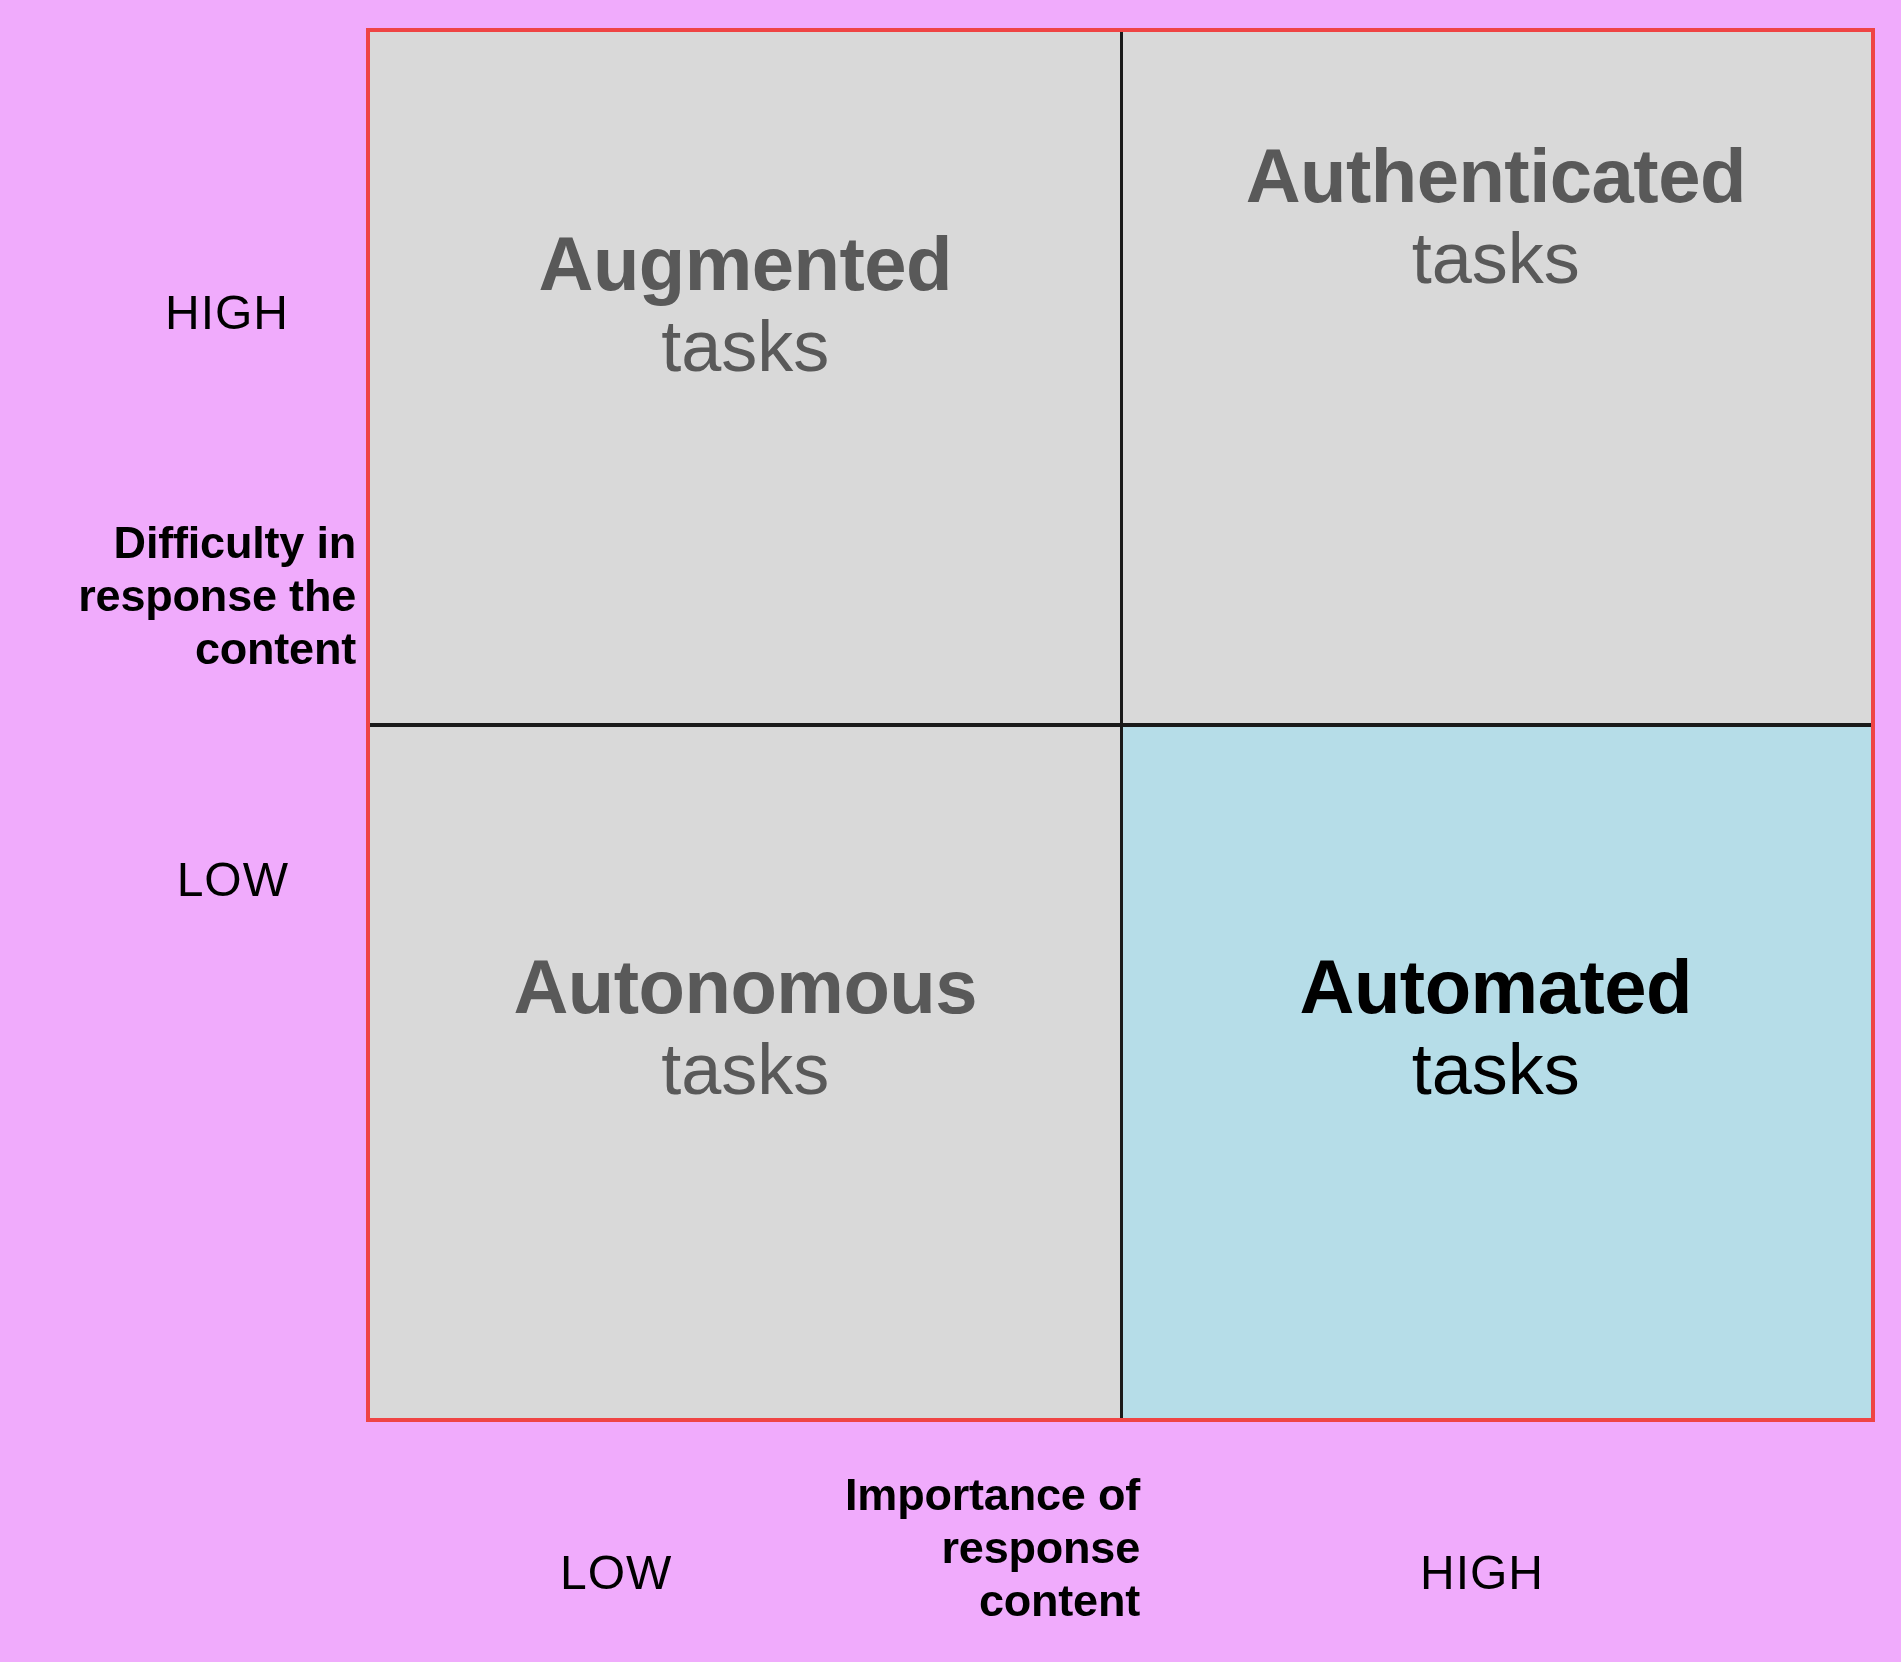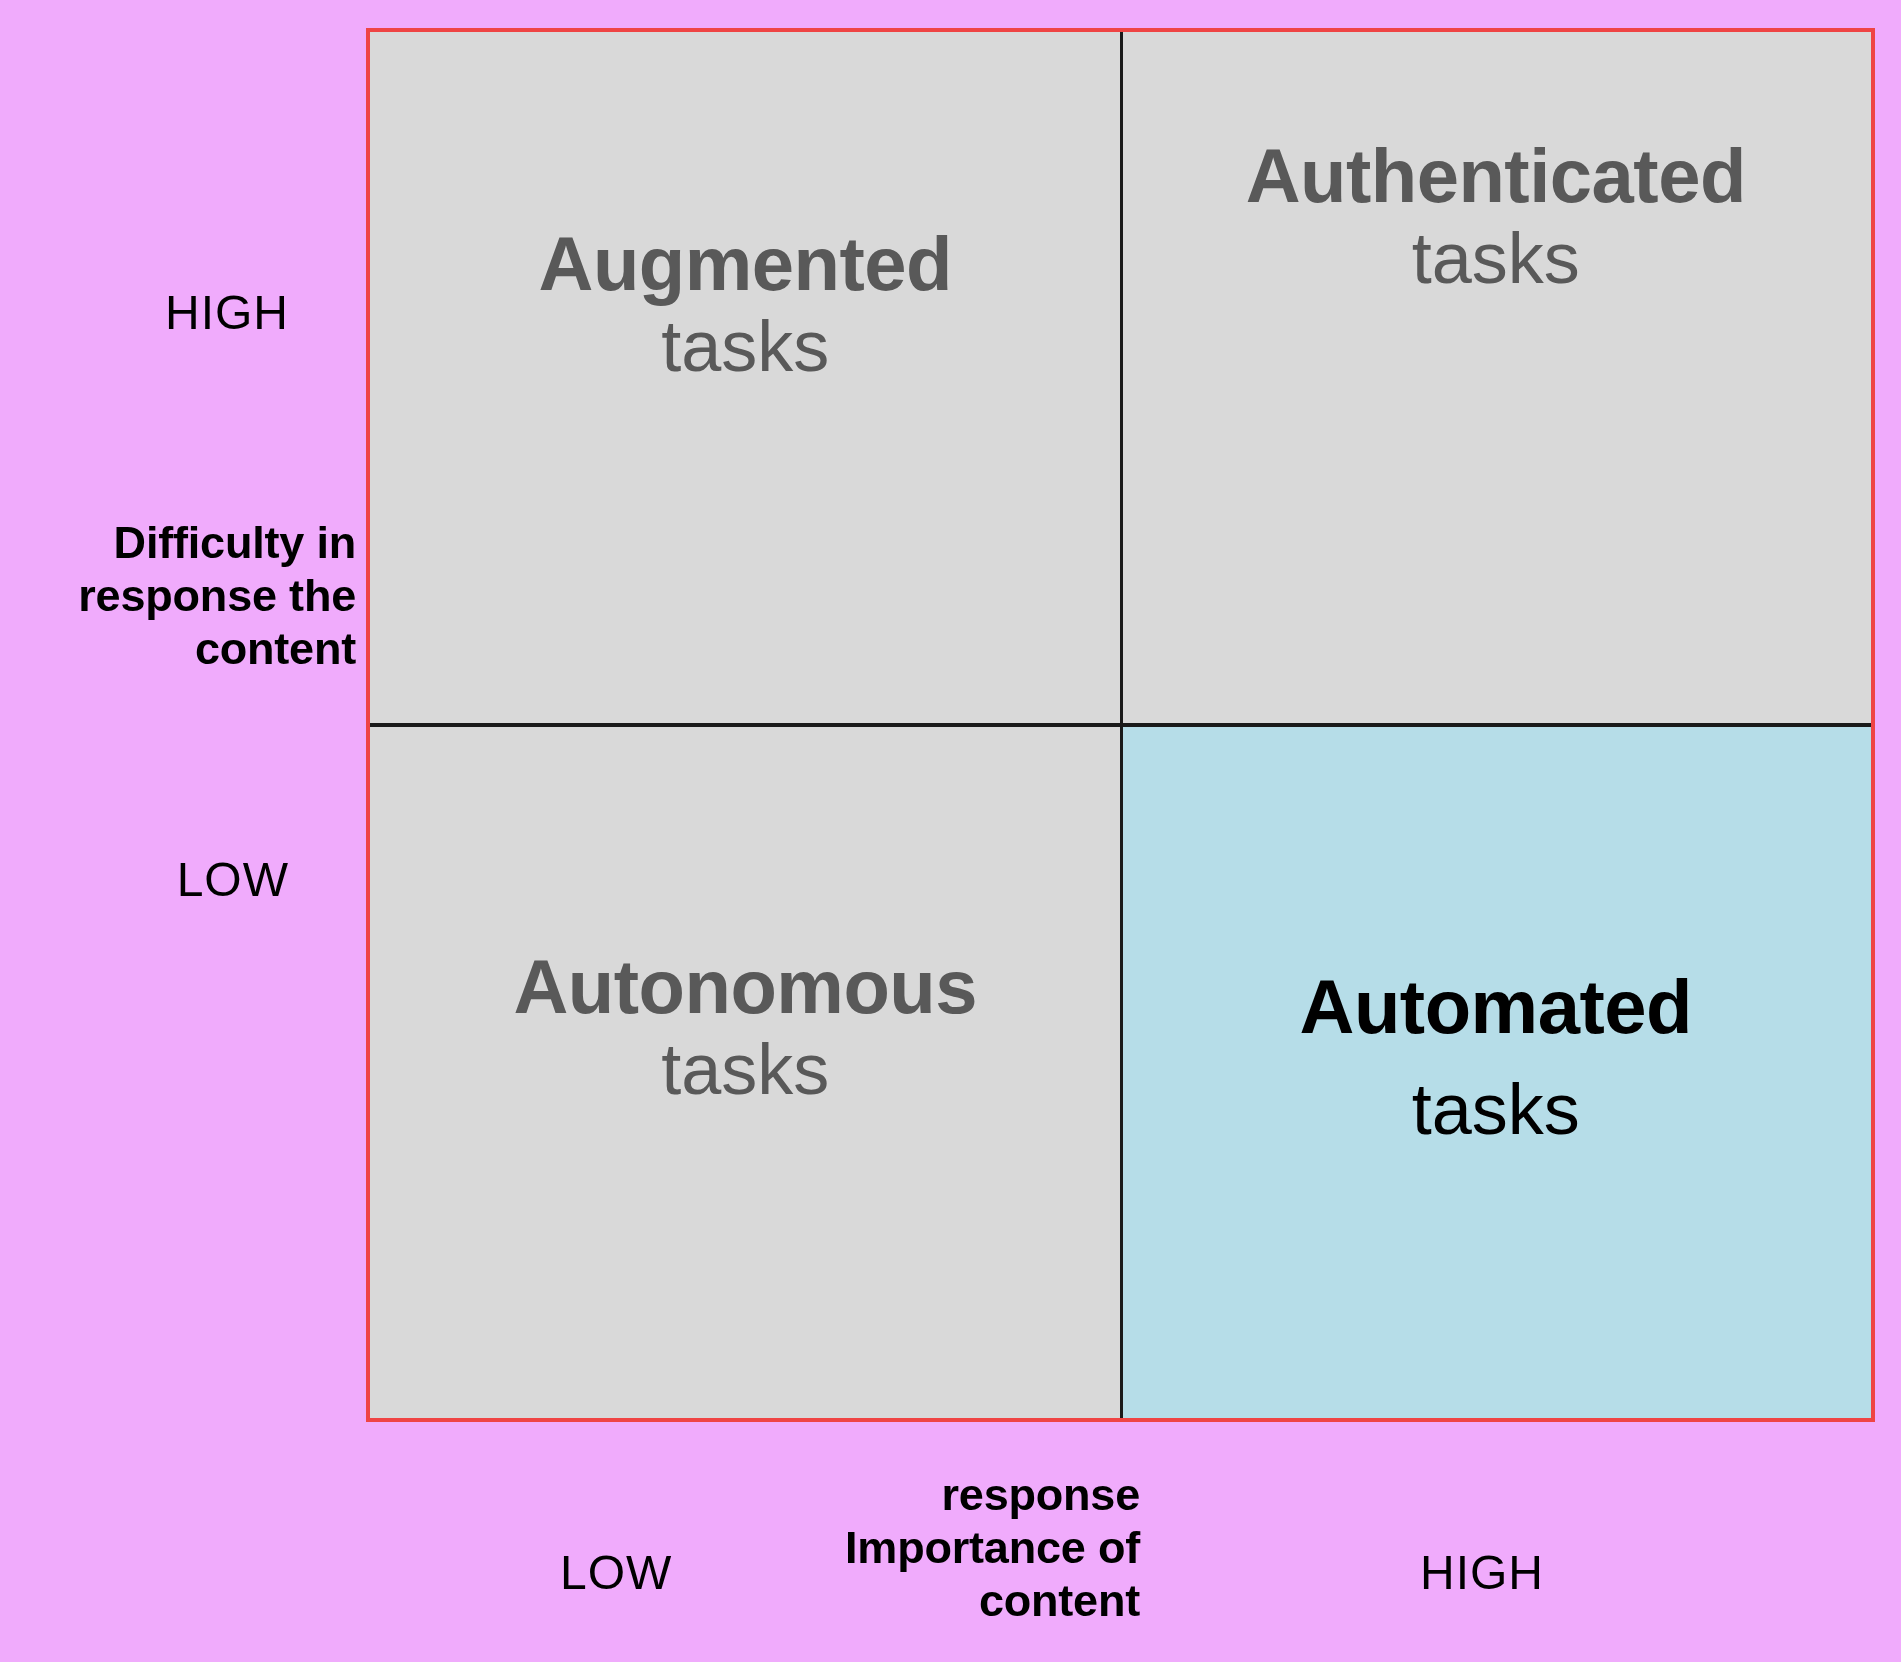--- a/index.html
+++ b/index.html
@@ -58,21 +58,21 @@
     white-space: nowrap;
   }
   .q-sub {
     font-size: 72px;
     font-weight: 300;
     line-height: 1.25;
     letter-spacing: 0px;
     color: #595959;
     white-space: nowrap;
   }
-  .q-br .q-title, .q-br .q-sub { color: #000000; margin-top: 20px; }
+  .q-br .q-title, .q-br .q-sub { color: #000000; }
 
   
   .div-v {
     position: absolute;
     left: 50%;
     top: 0;
     width: 3px;
     height: 100%;
     margin-left: -1px;
     background: #1a1a1a;
@@ -153,20 +153,20 @@
       <div class="q-sub">tasks</div>
     </div>
 
     <div class="div-v"></div>
     <div class="div-h"></div>
   </div>
 
   <div class="axis-tick x-low">LOW</div>
 
   <div class="axis-title x-title">
+    <div>Importance of</div>
     <div>response</div>
-    <div>Importance of</div>
     <div>content</div>
   </div>
 
   <div class="axis-tick x-high">HIGH</div>
 
 </div>
 
 </body></html>

